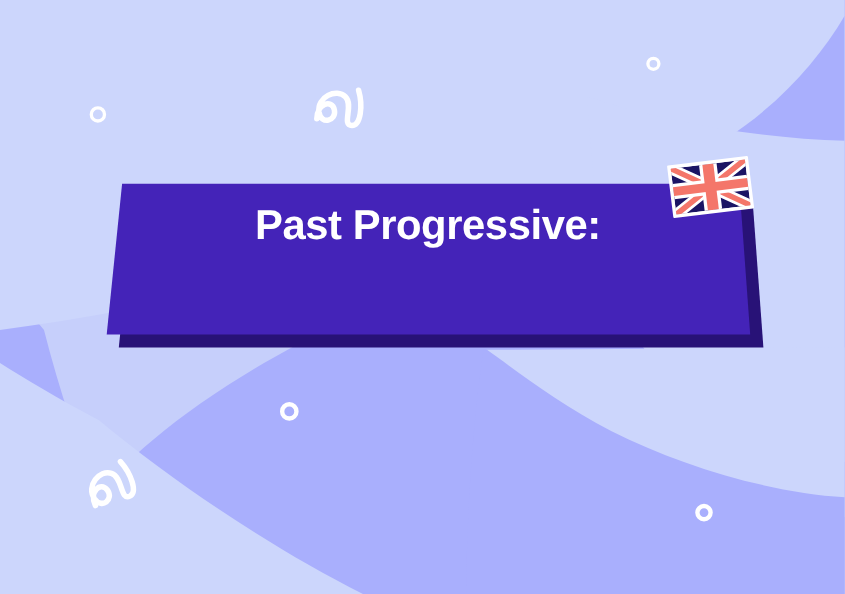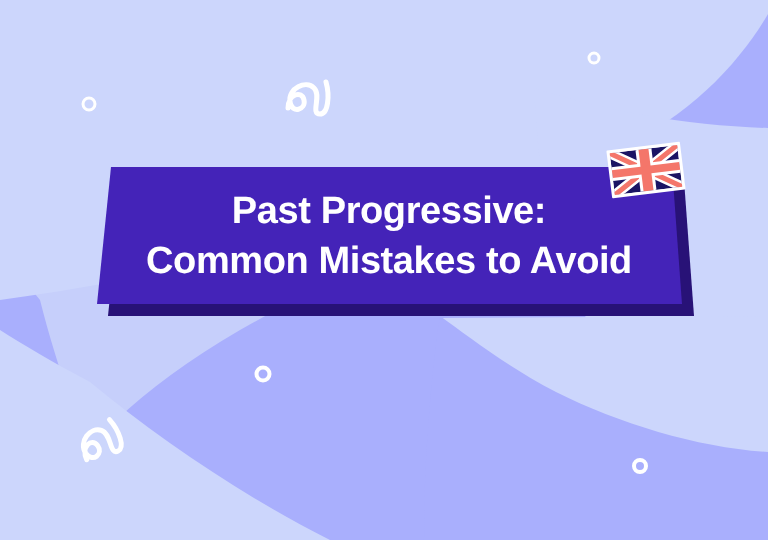--- a/index.html
+++ b/index.html
@@ -46,21 +46,20 @@
 
   .banner-text {
     position: absolute;
     left: 96px;
     top: 180px;
     width: 586px;
     height: 112px;
     display: flex;
     flex-direction: column;
     align-items: center;
-    justify-content: center;
     text-align: center;
     color: #ffffff;
     letter-spacing: -0.4px;
   }
   .title-line {
     font-size: 38px;
     font-weight: 700;
     line-height: 50px;
     white-space: nowrap;
     text-rendering: geometricPrecision;
@@ -153,21 +152,20 @@
   <svg class="banner-shadow" viewBox="0 0 768 540" aria-hidden="true">
     <polygon fill="#281277" points="122,180 684,180 694,316 108,316"></polygon>
   </svg>
 
   <svg class="banner-plate" viewBox="0 0 768 540" aria-hidden="true">
     <polygon fill="#4423b8" points="111,167 672,167 682,304 97,304"></polygon>
   </svg>
 
   <div class="banner-text">
     <div class="title-line">Past Progressive:</div>
-    <div class="title-line">Common Mistakes to Avoid</div>
   </div>
 
   <svg class="flag" viewBox="0 0 88 68" aria-hidden="true">
     <g transform="translate(44,34) rotate(-7) translate(-44,-34)">
 
       <rect x="7" y="10" width="74" height="48" fill="#ffffff" rx="1"></rect>
 
       <g>
         <clipPath id="flagClip">
             <rect x="10" y="13" width="68" height="42"></rect>

